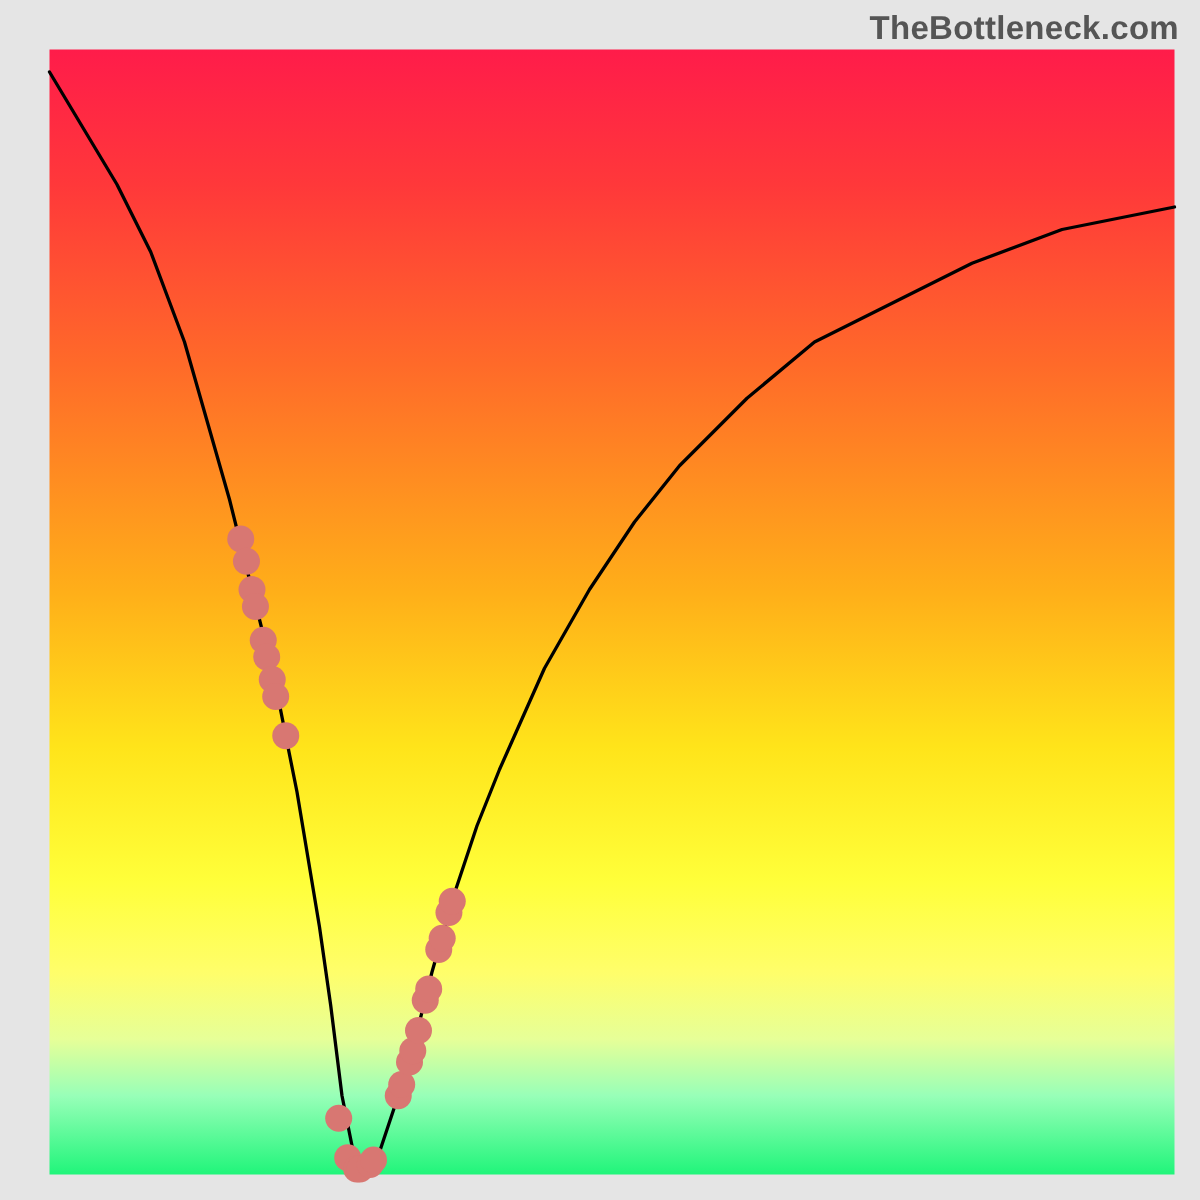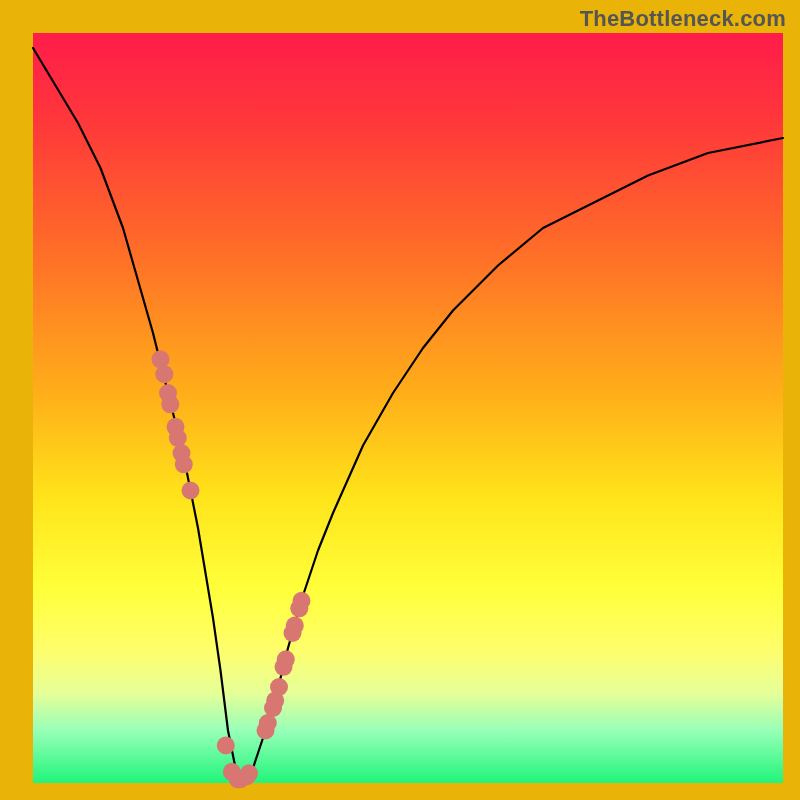--- a/index.html
+++ b/index.html
@@ -7,21 +7,21 @@
     padding: 0;
     width: 800px;
     height: 800px;
     overflow: hidden;
     background: #000;
     font-family: Arial, Helvetica, sans-serif;
   }
   .frame {
     position: absolute;
     inset: 0;
-    background: #eab308;
+    background: #e5e5e5;
   }
   .plot-area {
     position: absolute;
     left: 33px;
     top: 33px;
     width: 750px;
     height: 750px;
     background: linear-gradient(to bottom,
       #ff1c4a 0%,
       #ff383a 12%,

